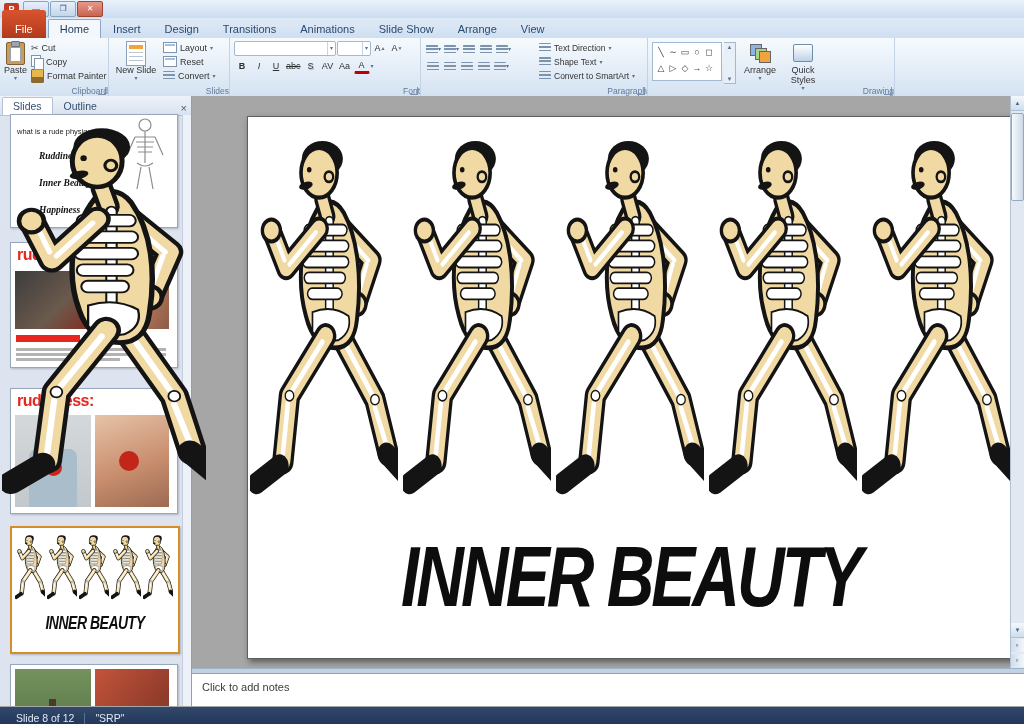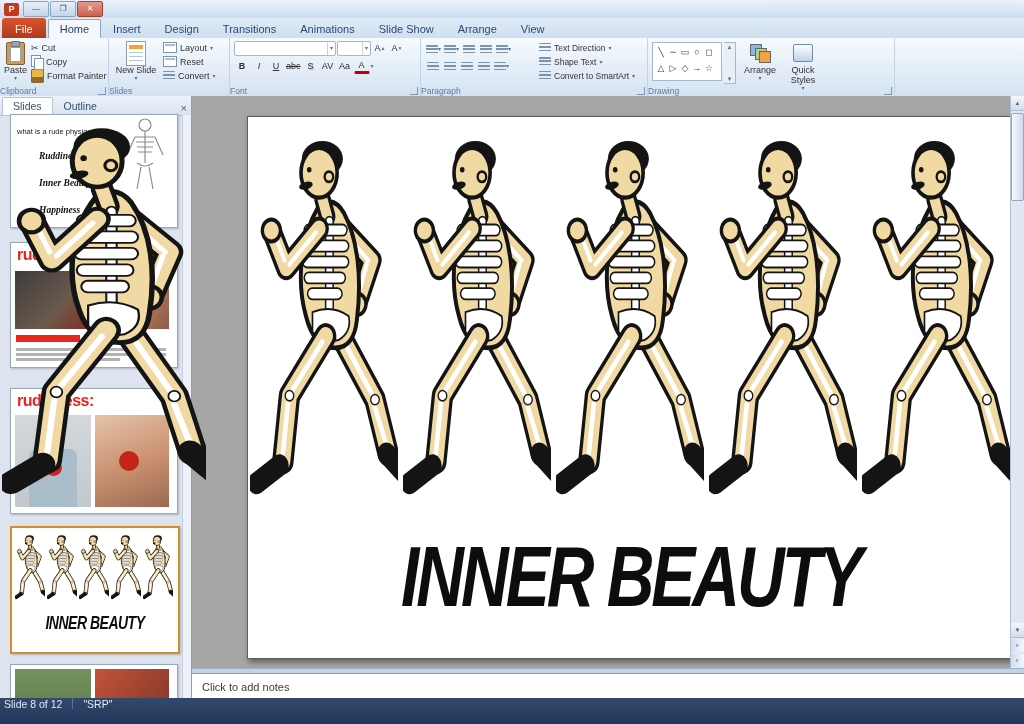--- a/index.html
+++ b/index.html
@@ -15,31 +15,31 @@
   .title-text{flex:1;text-align:center;white-space:nowrap;overflow:hidden;}
   .win-controls{display:flex;margin-right:3px;gap:1px;}
   .winbtn{width:24px;height:14px;border:1px solid #8aa6c4;border-radius:2px;
     background:linear-gradient(#e7f0fa,#c3d6ea);font-size:8px;line-height:13px;
     text-align:center;color:#2b4a6f;}
   .winbtn.close{background:linear-gradient(#e6988c,#c9644f);color:#fff;border-color:#9c4636;}
   
   .tabstrip{position:absolute;top:18px;left:0;right:0;height:20px;
     background:linear-gradient(#dfeaf6,#cfdff1);display:flex;align-items:flex-end;
     padding-left:2px;font-size:11px;color:#2b4a6f;}
-  .filetab{background:linear-gradient(#d8542f,#b23a1c);color:#fff;padding:5px 13px 3px;
+  .filetab{background:linear-gradient(#d8542f,#b23a1c);color:#fff;padding:13px 13px 3px;
     border-radius:3px 3px 0 0;margin-right:2px;}
   .rtab{padding:3px 11px;border:1px solid transparent;border-bottom:none;}
   .rtab.active{background:#f4f8fc;border-color:#8ca8c8;border-radius:2px 2px 0 0;color:#1f3a57;}
   
   .ribbon{position:absolute;top:38px;left:0;right:0;height:58px;
     background:linear-gradient(#f6fafd,#e2ecf7 60%,#d3e2f2);
     border-bottom:1px solid #9db8d6;display:flex;}
   .rgroup{position:relative;border-right:1px solid #c3d2e4;padding:2px 4px 12px 4px;
     display:flex;align-items:flex-start;gap:2px;}
-  .glabel{position:absolute;bottom:0;left:0;right:0;text-align:left;
+  .glabel{position:absolute;bottom:0;left:0;right:0;text-align:right;
     font-size:8.5px;color:#60799a;}
   .launcher{position:absolute;bottom:1px;right:2px;width:7px;height:7px;
     border-right:1.5px solid #7d94b0;border-bottom:1.5px solid #7d94b0;}
   .bigbtn{width:46px;display:flex;flex-direction:column;align-items:center;
     font-size:9px;color:#333;text-align:center;padding-top:1px;line-height:1.1;}
   .bigico{height:24px;display:flex;align-items:center;justify-content:center;margin-bottom:1px;}
   .caret{font-size:6px;color:#5a7394;line-height:4px;}
   .scol{display:flex;flex-direction:column;gap:1px;padding-top:1px;}
   .sbtn{display:flex;align-items:center;gap:3px;height:13px;font-size:9px;color:#333;
     padding:0 2px;border-radius:2px;white-space:nowrap;}
@@ -116,22 +116,22 @@
   .sbtn2{width:13px;height:14px;font-size:6px;color:#4a6millerb;color:#4a658b;display:flex;align-items:center;justify-content:center;
     background:linear-gradient(#f4f8fc,#cfdded);border-bottom:1px solid #b0c0d4;}
   .sthumb{width:11px;height:86px;background:linear-gradient(90deg,#f7fafc,#cdd9e8);
     border:1px solid #93a8c2;border-radius:2px;margin-top:2px;}
   .sspacer{flex:1;}
   .rot{transform:rotate(90deg);}
   
   .splitter{position:absolute;left:192px;top:668px;right:0;height:5px;background:#c4d1e1;border-top:1px solid #9db2cb;}
   .notes{position:absolute;left:192px;top:673px;right:0;height:33px;background:#fff;
     border-top:1px solid #8ca0b8;font-size:11px;color:#3c3c3c;padding:7px 0 0 10px;box-sizing:border-box;}
-  .statusbar{position:absolute;left:0;bottom:0;right:0;height:26px;background:linear-gradient(#33496b,#22375a);
-    color:#dfe8f4;font-size:10.5px;display:flex;align-items:flex-start;gap:10px;padding-left:4px;}
+  .statusbar{position:absolute;left:0;bottom:0;right:0;height:17px;background:linear-gradient(#33496b,#22375a);
+    color:#dfe8f4;font-size:10.5px;display:flex;align-items:flex-end;gap:10px;padding-left:16px;}
   .ssep{width:1px;height:11px;background:#56719a;}
   
   .overlay-runner{position:absolute;left:2px;top:116px;width:204px;height:412px;z-index:40;pointer-events:none;}
   .minirun{position:absolute;top:5px;width:30px;height:72px;}
   .sketch{position:absolute;right:6px;top:2px;}
 </style>
 </head>
 <body>
 
 <svg width="0" height="0" style="position:absolute">

